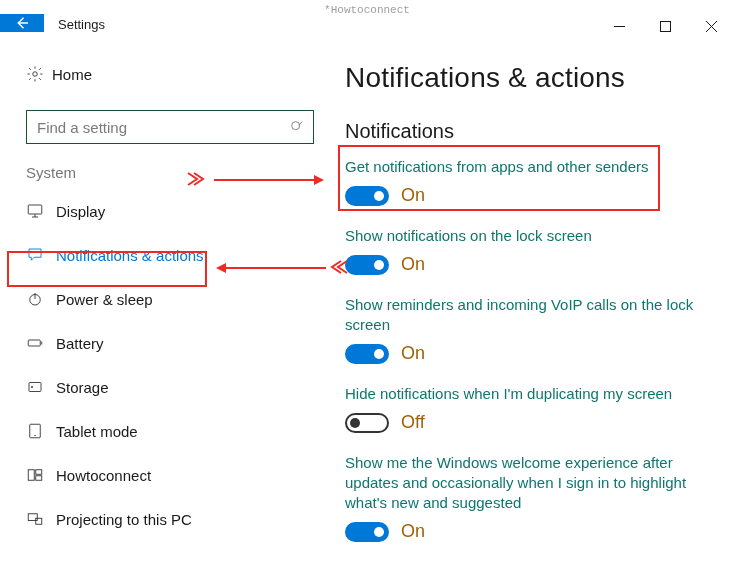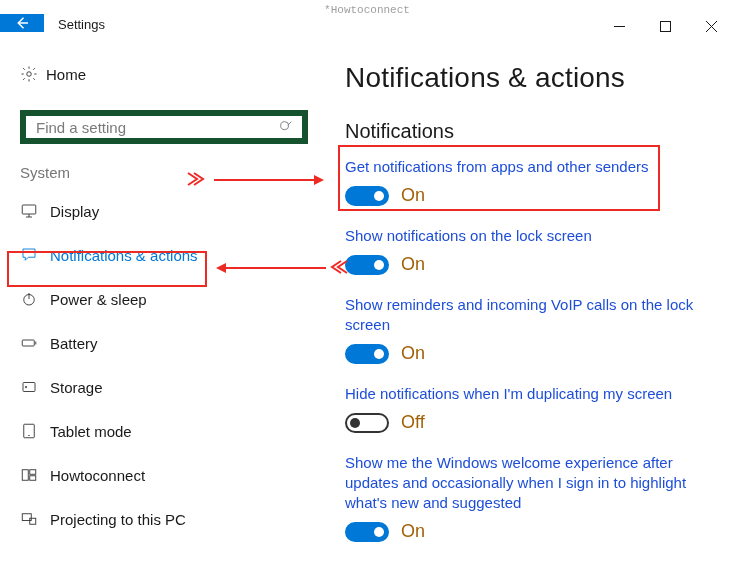--- a/index.html
+++ b/index.html
@@ -10,52 +10,52 @@
   .back-btn { width: 44px; background: #0078d7; display: flex; align-items: center; justify-content: center; }
   .back-btn svg { width: 18px; height: 18px; fill: #fff; }
   .title-text { flex: 0 0 auto; display: flex; align-items: center; padding-left: 14px; font-size: 13px; color: #1a1a1a; }
   .watermark { position: absolute; left: 50%; transform: translateX(-50%); top: 4px; font-size: 11px; color: #9e9e9e; font-family: "Courier New", monospace; }
   .win-controls { margin-left: auto; display: flex; }
   .win-btn { width: 46px; display: flex; align-items: center; justify-content: center; }
   .win-btn svg { width: 11px; height: 11px; stroke: #1a1a1a; stroke-width: 1; fill: none; }
 
   
   .main { display: flex; height: calc(562px - 32px); }
-  .left { width: 315px; padding-left: 20px; padding-right: 10px; padding-top: 24px; position: relative; }
+  .left { width: 315px; padding-left: 26px; padding-right: 10px; padding-top: 24px; position: relative; }
   .right { flex: 1; padding: 20px 30px 0 30px; position: relative; }
 
   
   .home-row { display: flex; align-items: center; height: 36px; margin-bottom: 18px; }
   .home-row .icon { width: 26px; display: flex; align-items: center; }
   .home-row .icon svg { width: 18px; height: 18px; fill: none; stroke: #333; stroke-width: 1.2; }
   .home-label { font-size: 15px; color: #1a1a1a; }
 
   
-  .search { position: relative; height: 34px; border: 6px solid #14532d; width: 288px; display: flex; align-items: center; }
+  .search { position: relative; height: 34px; border: 1px solid #14532d; width: 288px; display: flex; align-items: center; }
   .search input { border: none; outline: none; width: 100%; height: 100%; padding: 0 34px 0 10px; font-size: 15px; color: #666; font-style: normal; background: transparent; }
   .search input::placeholder { color: #7a7a7a; }
   .search .sicon { position: absolute; right: 8px; top: 50%; transform: translateY(-50%); width: 16px; height: 16px; }
   .search .sicon svg { width: 16px; height: 16px; stroke: #666; stroke-width: 1.2; fill: none; }
 
   .section-label { font-size: 15px; color: #767676; margin-top: 20px; margin-bottom: 8px; }
 
   
   .nav-item { display: flex; align-items: center; height: 44px; cursor: default; text-align: center; }
   .nav-item .nicon { width: 30px; display: flex; align-items: center; justify-content: flex-start; }
   .nav-item .nicon svg { width: 18px; height: 18px; stroke: #333; stroke-width: 1.2; fill: none; }
   .nav-item .nlabel { font-size: 15px; color: #1a1a1a; }
   .nav-item.selected .nlabel { color: #0078d7; }
   .nav-item.selected .nicon svg { stroke: #0078d7; }
 
   
   .page-title { font-size: 28px; font-weight: 400; color: #1a1a1a; margin: 10px 0 26px 0; letter-spacing: .2px;}
   .subhead { font-size: 20px; font-weight: 400; color: #1a1a1a; margin: 0 0 14px 0; }
 
   .setting { margin-bottom: 20px; }
-  .setting-label { font-size: 15px; color: #1d4ed8; line-height: 20px; margin-bottom: 8px; }
+  .setting-label { font-size: 15px; color: #0f766e; line-height: 20px; margin-bottom: 8px; }
   .toggle-row { display: flex; align-items: center; gap: 12px; }
 
   
   .toggle { width: 44px; height: 20px; border-radius: 10px; position: relative; display: inline-block; }
   .toggle.on { background: #0078d7; border: 2px solid #0078d7; }
   .toggle.off { background: #fff; border: 2px solid #333; }
   .toggle .knob { position: absolute; width: 10px; height: 10px; border-radius: 50%; top: 50%; transform: translateY(-50%); }
   .toggle.on .knob { background: #fff; right: 3px; }
   .toggle.off .knob { background: #333; left: 3px; }
   .toggle-state { font-size: 18px; color: #a16207; }

